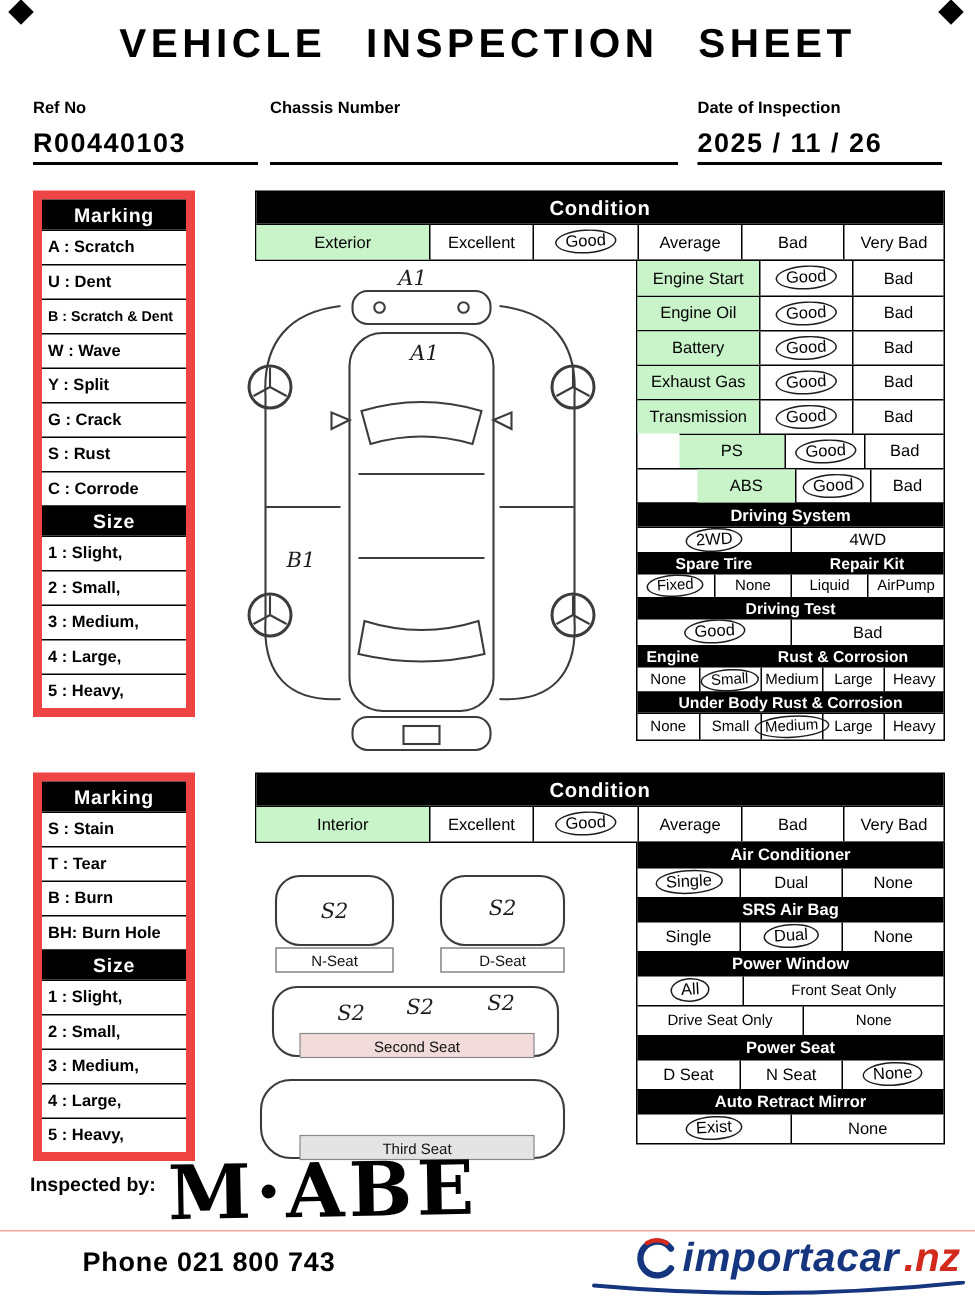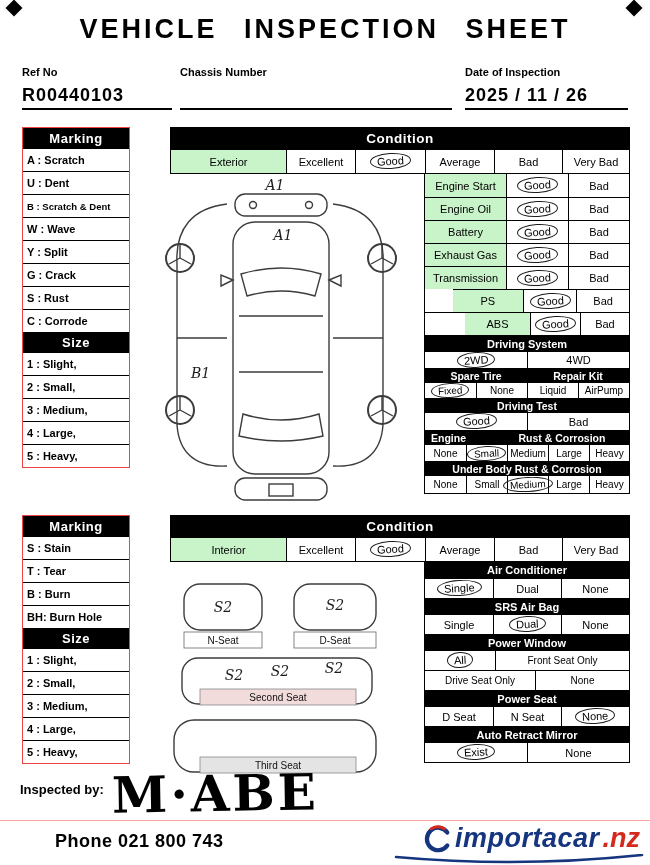--- a/index.html
+++ b/index.html
@@ -10,21 +10,21 @@
 
   .corner { position:absolute; width:12px; height:12px; background:#000; transform:rotate(45deg); }
 
   .title { position:absolute; top:14px; left:0; width:100%; text-align:center;
            font-size:27px; font-weight:bold; letter-spacing:3px; word-spacing:16px; }
 
   .flabel { font-size:11px; font-weight:bold; }
   .fline  { border-bottom:2px solid #000; height:32px; display:flex; align-items:flex-end;
             font-size:18px; font-weight:bold; letter-spacing:1px; padding-bottom:2px; }
 
-  .tbl  { border:1px solid #ef4444; background:#fff; }
+  .tbl  { border:6px solid #ef4444; background:#fff; }
   .bar  { height:20px; background:#000; color:#fff; font-weight:bold; font-size:13px;
           display:flex; align-items:center; justify-content:center; letter-spacing:0.5px; }
   .bar.big { height:21px; font-size:13.5px; }
   .mrow { height:23px; border-top:1px solid #000; display:flex; align-items:center;
           padding-left:4px; font-size:11px; font-weight:bold; }
   .mrow.tight { font-size:9.5px; }
 
   .condblock { border:1px solid #000; background:#fff; }
   .crow { display:flex; border-top:1px solid #000; }
   .crow.first { border-top:none; }

